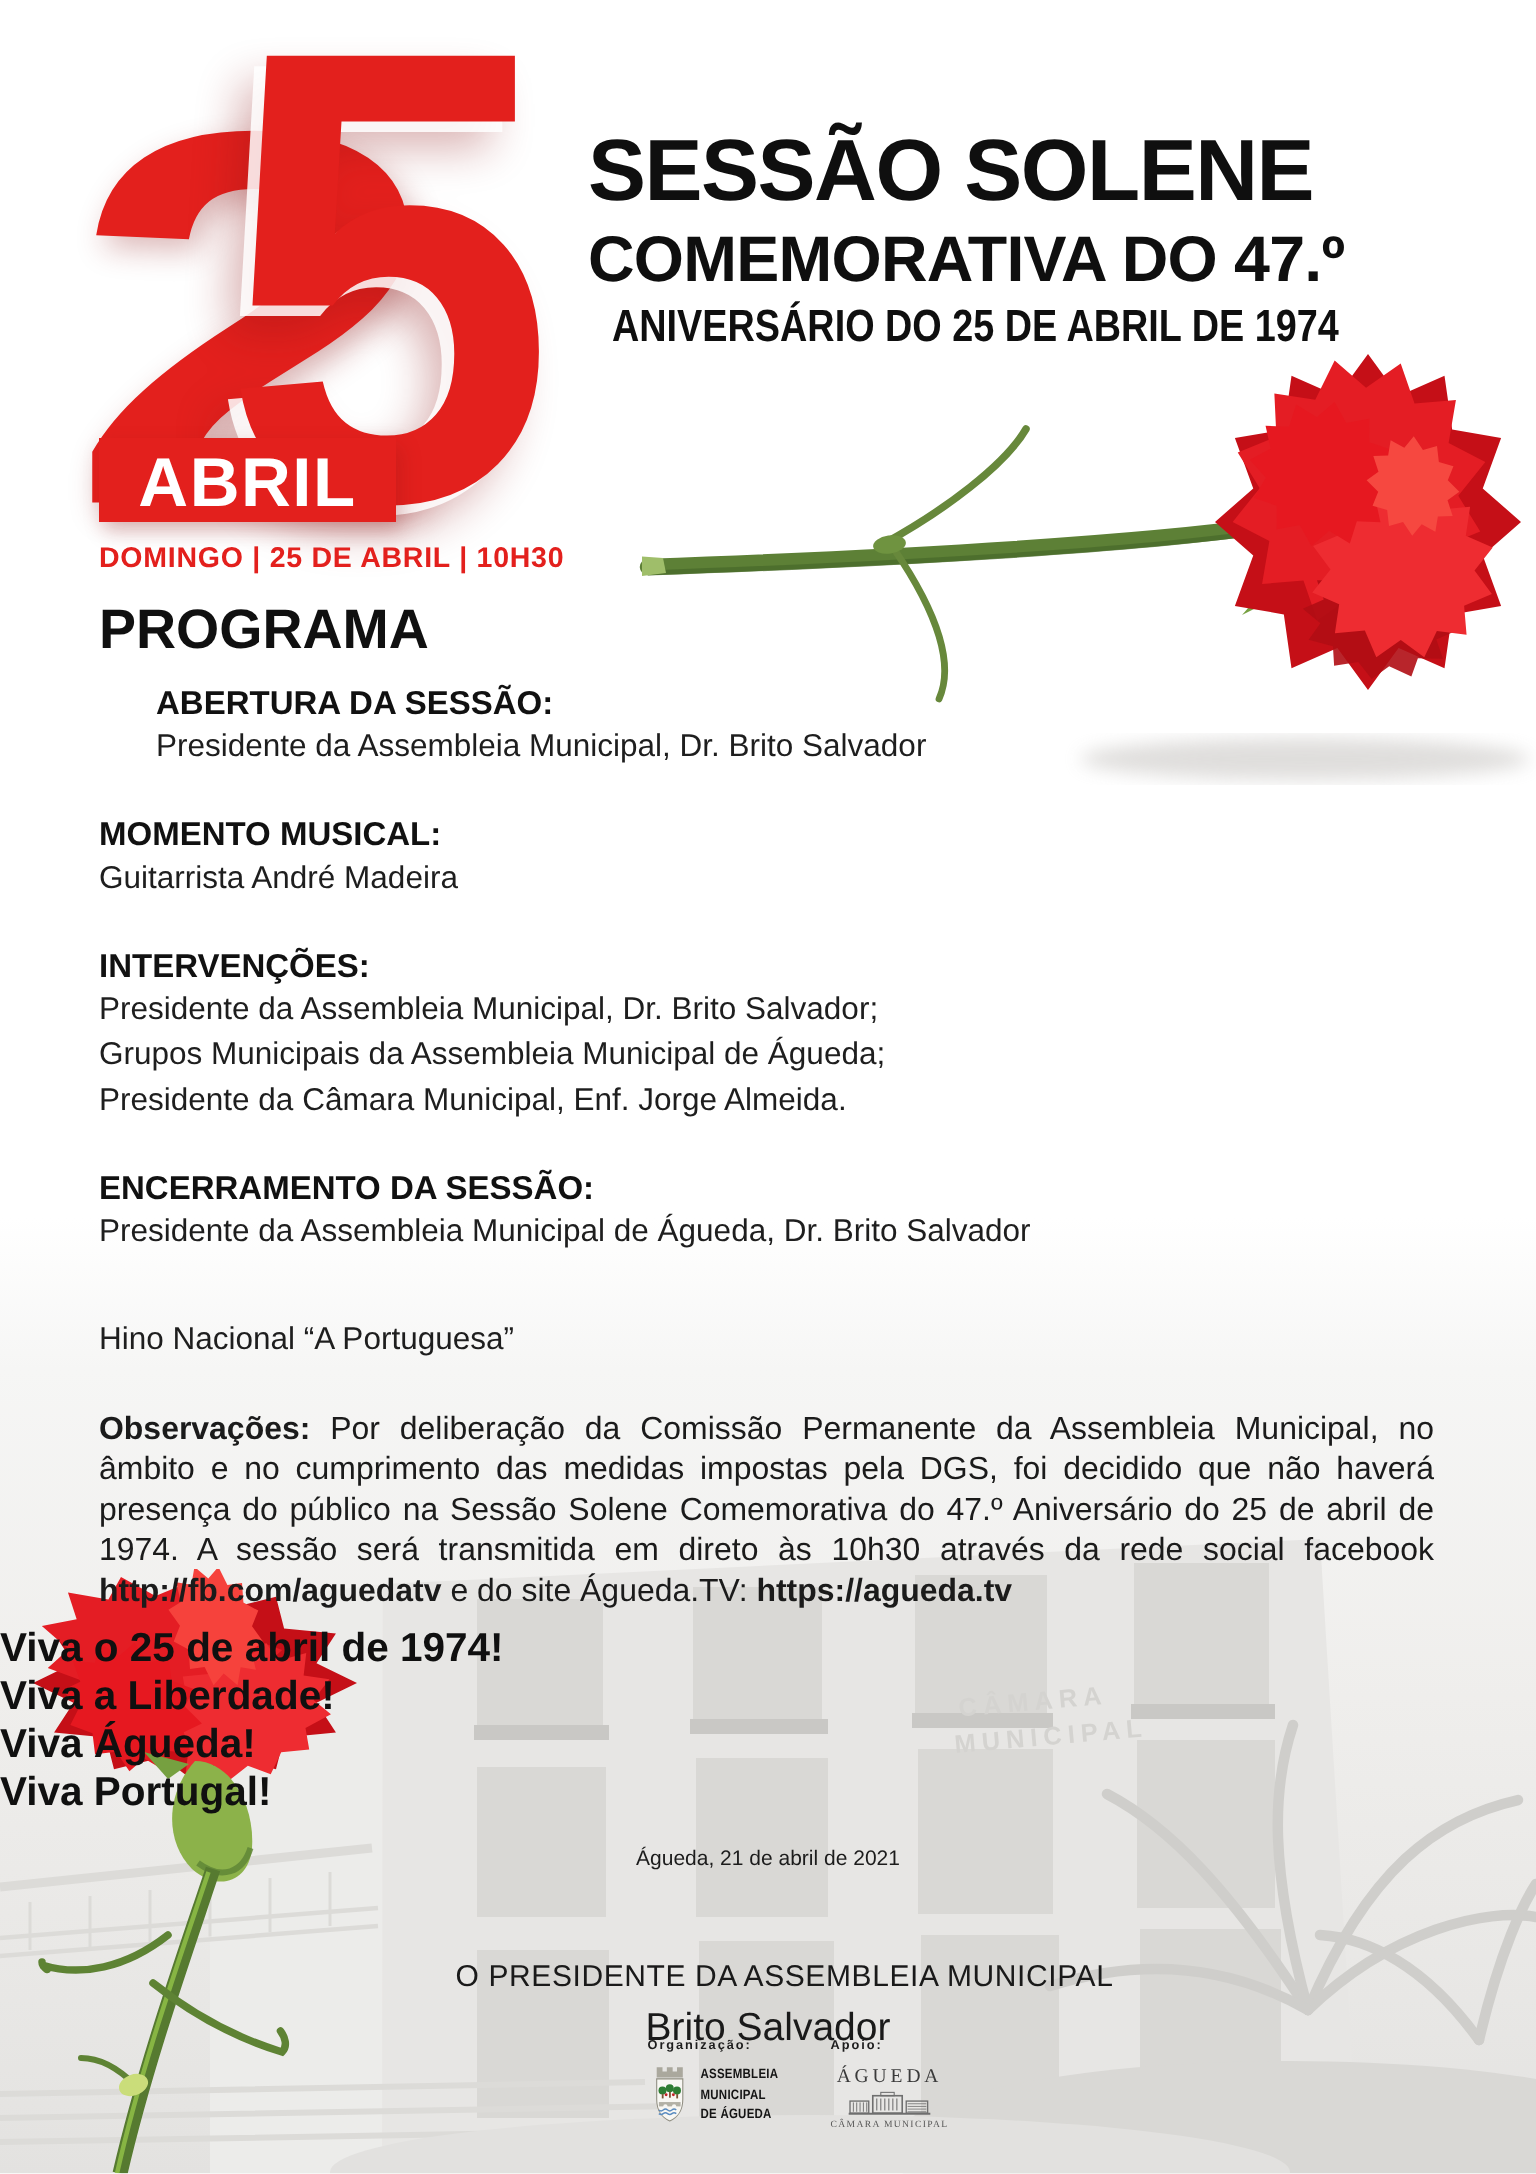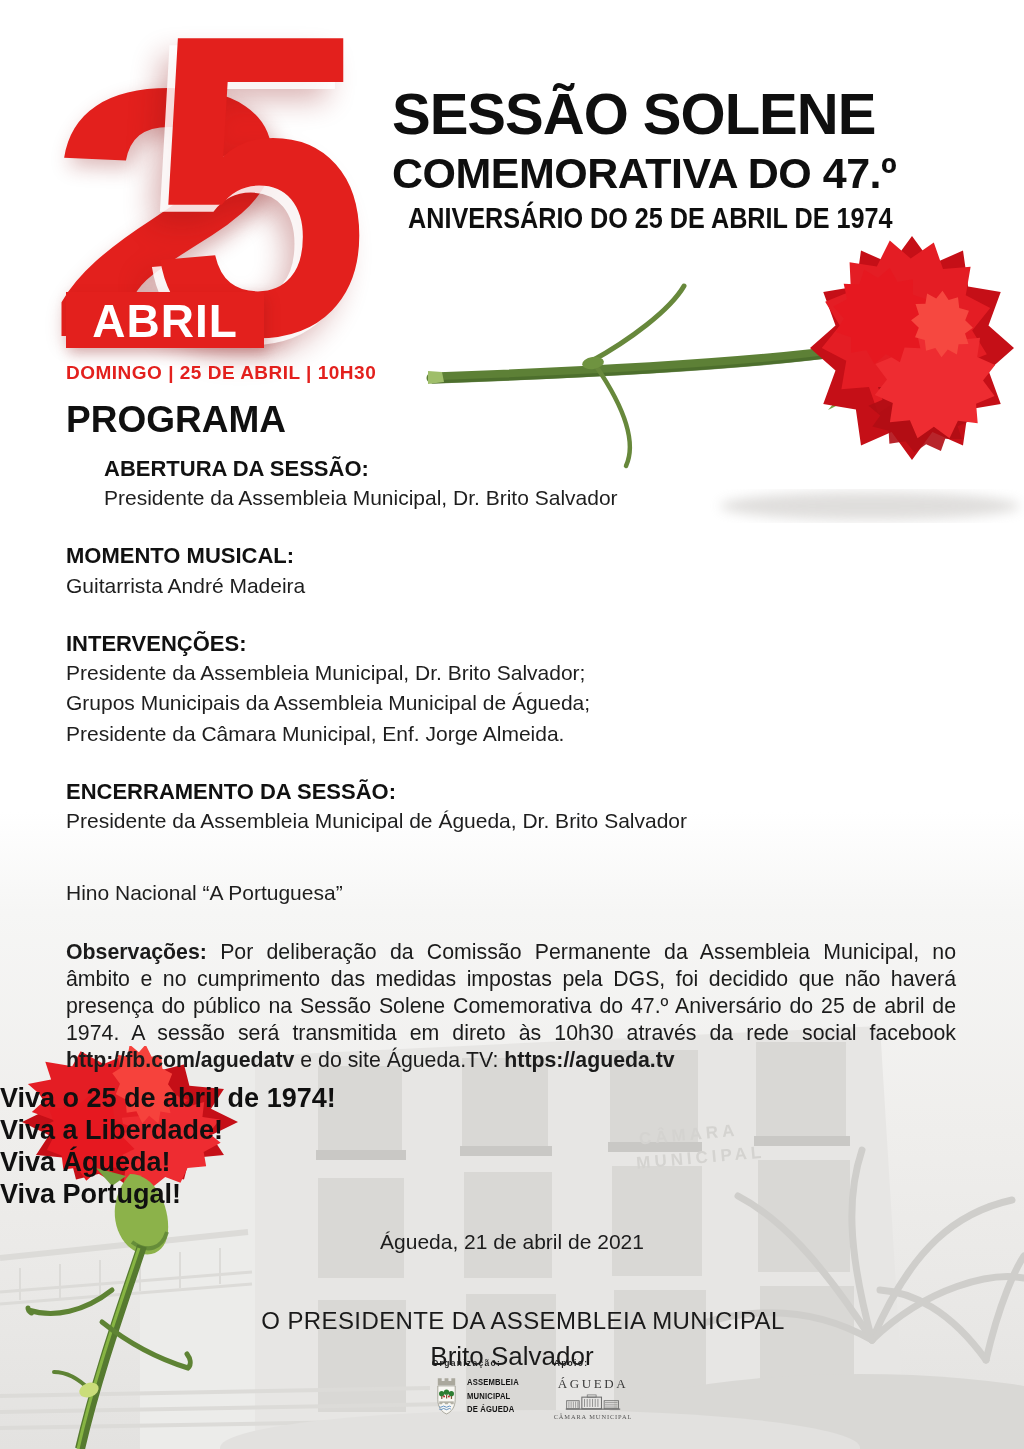--- a/index.html
+++ b/index.html
@@ -43,23 +43,23 @@
   .section p{margin:0;font-size:21px;line-height:1.45;}
   .anthem{margin:44px 0 0;font-size:21px;color:#1e1e1e;}
   
   .observations{position:absolute;left:66px;top:918px;width:890px;z-index:2;
                 font-size:21.3px;line-height:1.27;text-align:justify;color:#1b1b1b;}
   .observations .b{font-weight:700;}
   
   .cheers{position:absolute;left:0;top:1082px;width:100%;text-align:left;z-index:2;
           font-size:27px;font-weight:700;line-height:1.19;color:#101010;}
   .closing-date{position:absolute;left:0;top:1230px;width:100%;text-align:center;z-index:2;
-          font-size:21px;color:#1c1c1c;}
+          font-size:14px;color:#1c1c1c;}
   .signature{position:absolute;left:0;top:1305px;width:100%;text-align:center;z-index:2;color:#1a1a1a;}
-  .signature .sig-title{font-size:24px;letter-spacing:.4px;line-height:1.3;padding-left:22px;}
+  .signature .sig-title{font-size:20px;letter-spacing:.4px;line-height:1.3;padding-left:22px;}
   .signature .sig-name{font-size:26px;margin-top:5px;}
   
   .footer{position:absolute;left:0;top:1358px;width:100%;display:flex;justify-content:center;
           gap:26px;z-index:2;align-items:flex-start;margin-left:20px;}
   .fcol{display:flex;flex-direction:column;align-items:flex-start;}
   .flabel{font-size:8.5px;font-weight:700;letter-spacing:1.3px;color:#1d1d1d;margin-bottom:8px;}
   .org-row{display:flex;gap:6px;align-items:flex-start;}
   .org-lines{font-size:9px;font-weight:700;line-height:1.5;letter-spacing:.2px;color:#141414;
              transform:scaleX(.85);transform-origin:left top;white-space:nowrap;}
   .agueda{display:flex;flex-direction:column;align-items:center;}

